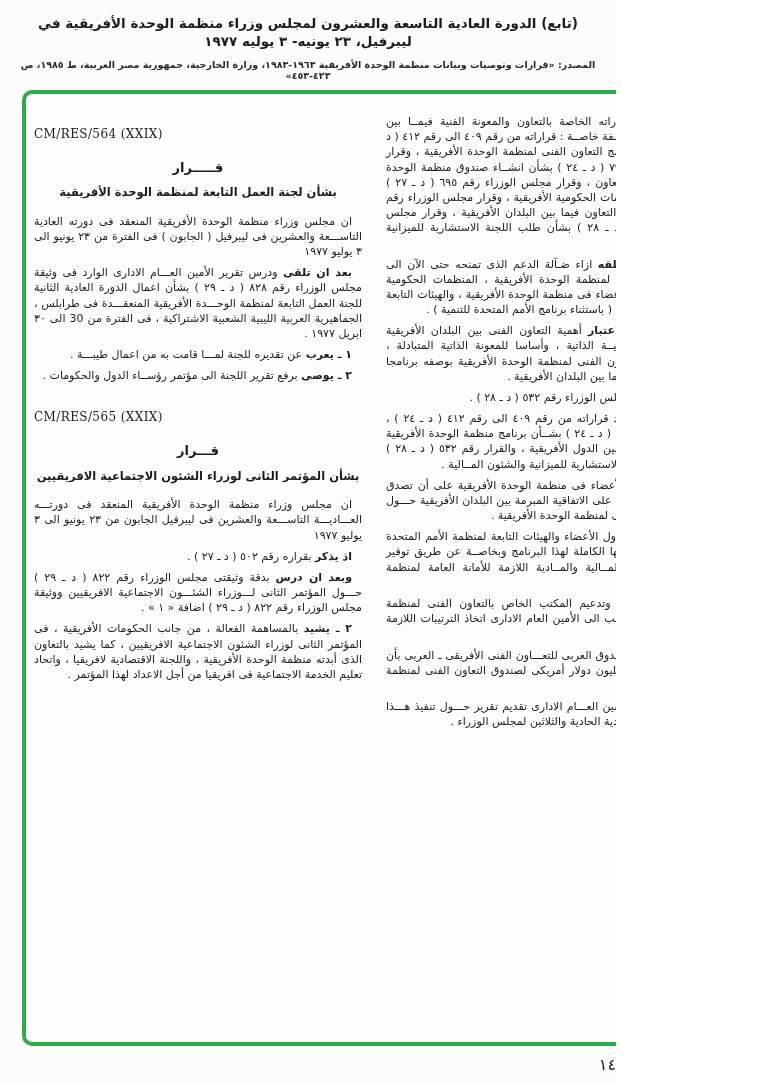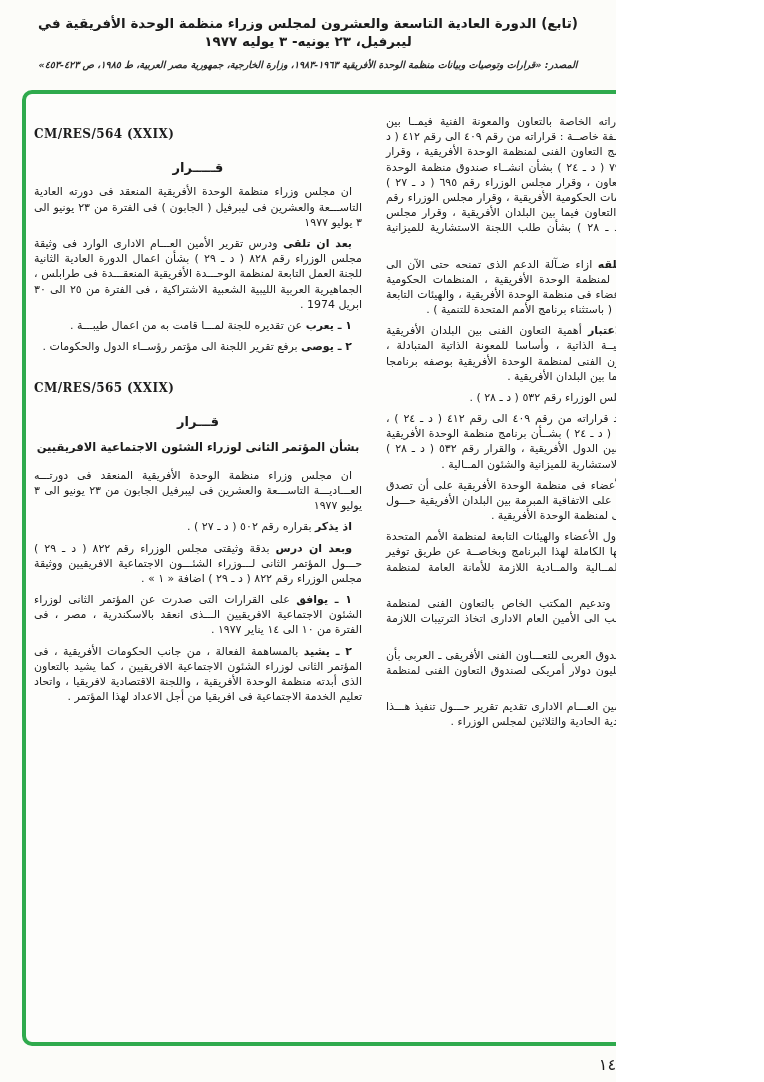--- a/index.html
+++ b/index.html
@@ -26,21 +26,20 @@
     font-size: 13.5px;
     font-weight: bold;
     line-height: 1.3;
     padding: 0 30px;
   }
   .doc-header .header-source {
     font-size: 9.5px;
     font-weight: bold;
     margin-top: 9px;
     color: #2a2a2a;
-    font-style: italic;
   }
   .content-box {
     position: absolute;
     top: 90px;
     left: 22px;
     width: 720px;
     height: 956px;
     border: 4px solid var(--border-green);
     border-radius: 10px;
     background: #fdfdfb;
@@ -64,21 +63,21 @@
     margin-bottom: 6px;
     text-indent: 10px;
   }
   .para .lead { font-weight: bold; }
   .res-block-second { margin-top: 26px; }
   .res-code {
     direction: ltr;
     text-align: left;
     font-family: "DejaVu Serif", serif;
     font-size: 12px;
-    font-weight: bold;
+    font-weight: normal;
     letter-spacing: 0.4px;
     margin: 12px 0 16px 0;
     text-indent: 0;
   }
   .res-title {
     text-align: center;
     font-weight: bold;
     font-size: 13px;
     margin-bottom: 8px;
     text-indent: 0;
@@ -124,34 +123,34 @@
         <p class="para"><span class="lead">5 ـ يقرر</span><span> توسيع وتدعيم المكتب الخاص بالتعاون الفنى لمنظمة الوحدة الأفريقية ويطلب الى الأمين العام الادارى اتخاذ الترتيبات اللازمة لهذا الغرض .</span></p>
         <p class="para"><span class="lead">٥ ـ يناشــد</span><span> الصـــندوق العربى للتعـــاون الفنى الأفريقى ـ العربى بأن يقـــوم بتقديم مبلغ مليون دولار أمريكى لصندوق التعاون الفنى لمنظمة الوحدة الأفريقية .</span></p>
         <p class="para"><span class="lead">٦ ـ يطلب</span><span> الى الأمين العـــام الادارى تقديم تقرير حـــول تنفيذ هـــذا القرار الى الدورة العادية الحادية والثلاثين لمجلس الوزراء .</span></p>
       </div>
 
       <div class="col">
 
         <div>
           <p class="res-code">CM/RES/564 (XXIX)</p>
           <p class="res-title">قـــــرار</p>
+          <p class="res-subtitle">بشأن لجنة العمل التابعة لمنظمة الوحدة الأفريقية</p>
           <p class="para"><span class="lead"></span><span>ان مجلس وزراء منظمة الوحدة الأفريقية المنعقد فى دورته العادية التاســـعة والعشرين فى ليبرفيل ( الجابون ) فى الفترة من ٢٣ يونيو الى ٣ يوليو ١٩٧٧</span></p>
-          <p class="para"><span class="lead">بعد ان تلقى</span><span> ودرس تقرير الأمين العـــام الادارى الوارد فى وثيقة مجلس الوزراء رقم ٨٢٨ ( د ـ ٢٩ ) بشأن اعمال الدورة العادية الثانية للجنة العمل التابعة لمنظمة الوحـــدة الأفريقية المنعقـــدة فى طرابلس ، الجماهيرية العربية الليبية الشعبية الاشتراكية ، فى الفترة من ٢٥ الى ٣٠ ابريل 1974 .</span></p>
+          <p class="para"><span class="lead">بعد ان تلقى</span><span> ودرس تقرير الأمين العـــام الادارى الوارد فى وثيقة مجلس الوزراء رقم ٨٢٨ ( د ـ ٢٩ ) بشأن اعمال الدورة العادية الثانية للجنة العمل التابعة لمنظمة الوحـــدة الأفريقية المنعقـــدة فى طرابلس ، الجماهيرية العربية الليبية الشعبية الاشتراكية ، فى الفترة من 30 الى ٣٠ ابريل ١٩٧٧ .</span></p>
           <p class="para"><span class="lead">١ ـ يعرب</span><span> عن تقديره للجنة لمـــا قامت به من اعمال طيبـــة .</span></p>
           <p class="para"><span class="lead">٢ ـ يوصى</span><span> برفع تقرير اللجنة الى مؤتمر رؤســاء الدول والحكومات .</span></p>
         </div>
 
         <div class="res-block-second">
           <p class="res-code">CM/RES/565 (XXIX)</p>
           <p class="res-title">قـــرار</p>
           <p class="res-subtitle">بشأن المؤتمر الثانى لوزراء الشئون الاجتماعية الافريقيين</p>
           <p class="para"><span class="lead"></span><span>ان مجلس وزراء منظمة الوحدة الأفريقية المنعقد فى دورتـــه العـــاديـــة التاســـعة والعشرين فى ليبرفيل الجابون من ٢٣ يونيو الى ٣ يوليو ١٩٧٧</span></p>
           <p class="para"><span class="lead">اذ يذكر</span><span> بقراره رقم ٥٠٢ ( د ـ ٢٧ ) .</span></p>
           <p class="para"><span class="lead">وبعد ان درس</span><span> بدقة وثيقتى مجلس الوزراء رقم ٨٢٢ ( د ـ ٢٩ ) حـــول المؤتمر الثانى لـــوزراء الشئـــون الاجتماعية الافريقيين ووثيقة مجلس الوزراء رقم ٨٢٢ ( د ـ ٢٩ ) اضافة « ١ » .</span></p>
-          <p class="para"><span class="lead">١ ـ يوافق</span><span> على القرارات التى صدرت عن المؤتمر الثانى لوزراء الشئون الاجتماعية الافريقيين الـــذى انعقد بالاسكندرية ، مصر ، فى الفترة من ١٠ الى ١٤ يناير ١٩٧٧ .</span></p>
           <p class="para"><span class="lead">٢ ـ يشيد</span><span> بالمساهمة الفعالة ، من جانب الحكومات الأفريقية ، فى المؤتمر الثانى لوزراء الشئون الاجتماعية الافريقيين ، كما يشيد بالتعاون الذى أبدته منظمة الوحدة الأفريقية ، واللجنة الاقتصادية لافريقيا ، واتحاد تعليم الخدمة الاجتماعية فى افريقيا من أجل الاعداد لهذا المؤتمر .</span></p>
         </div>
 
       </div>
 
     </div>
   </div>
 
   <div class="page-number">١٤</div>
 

